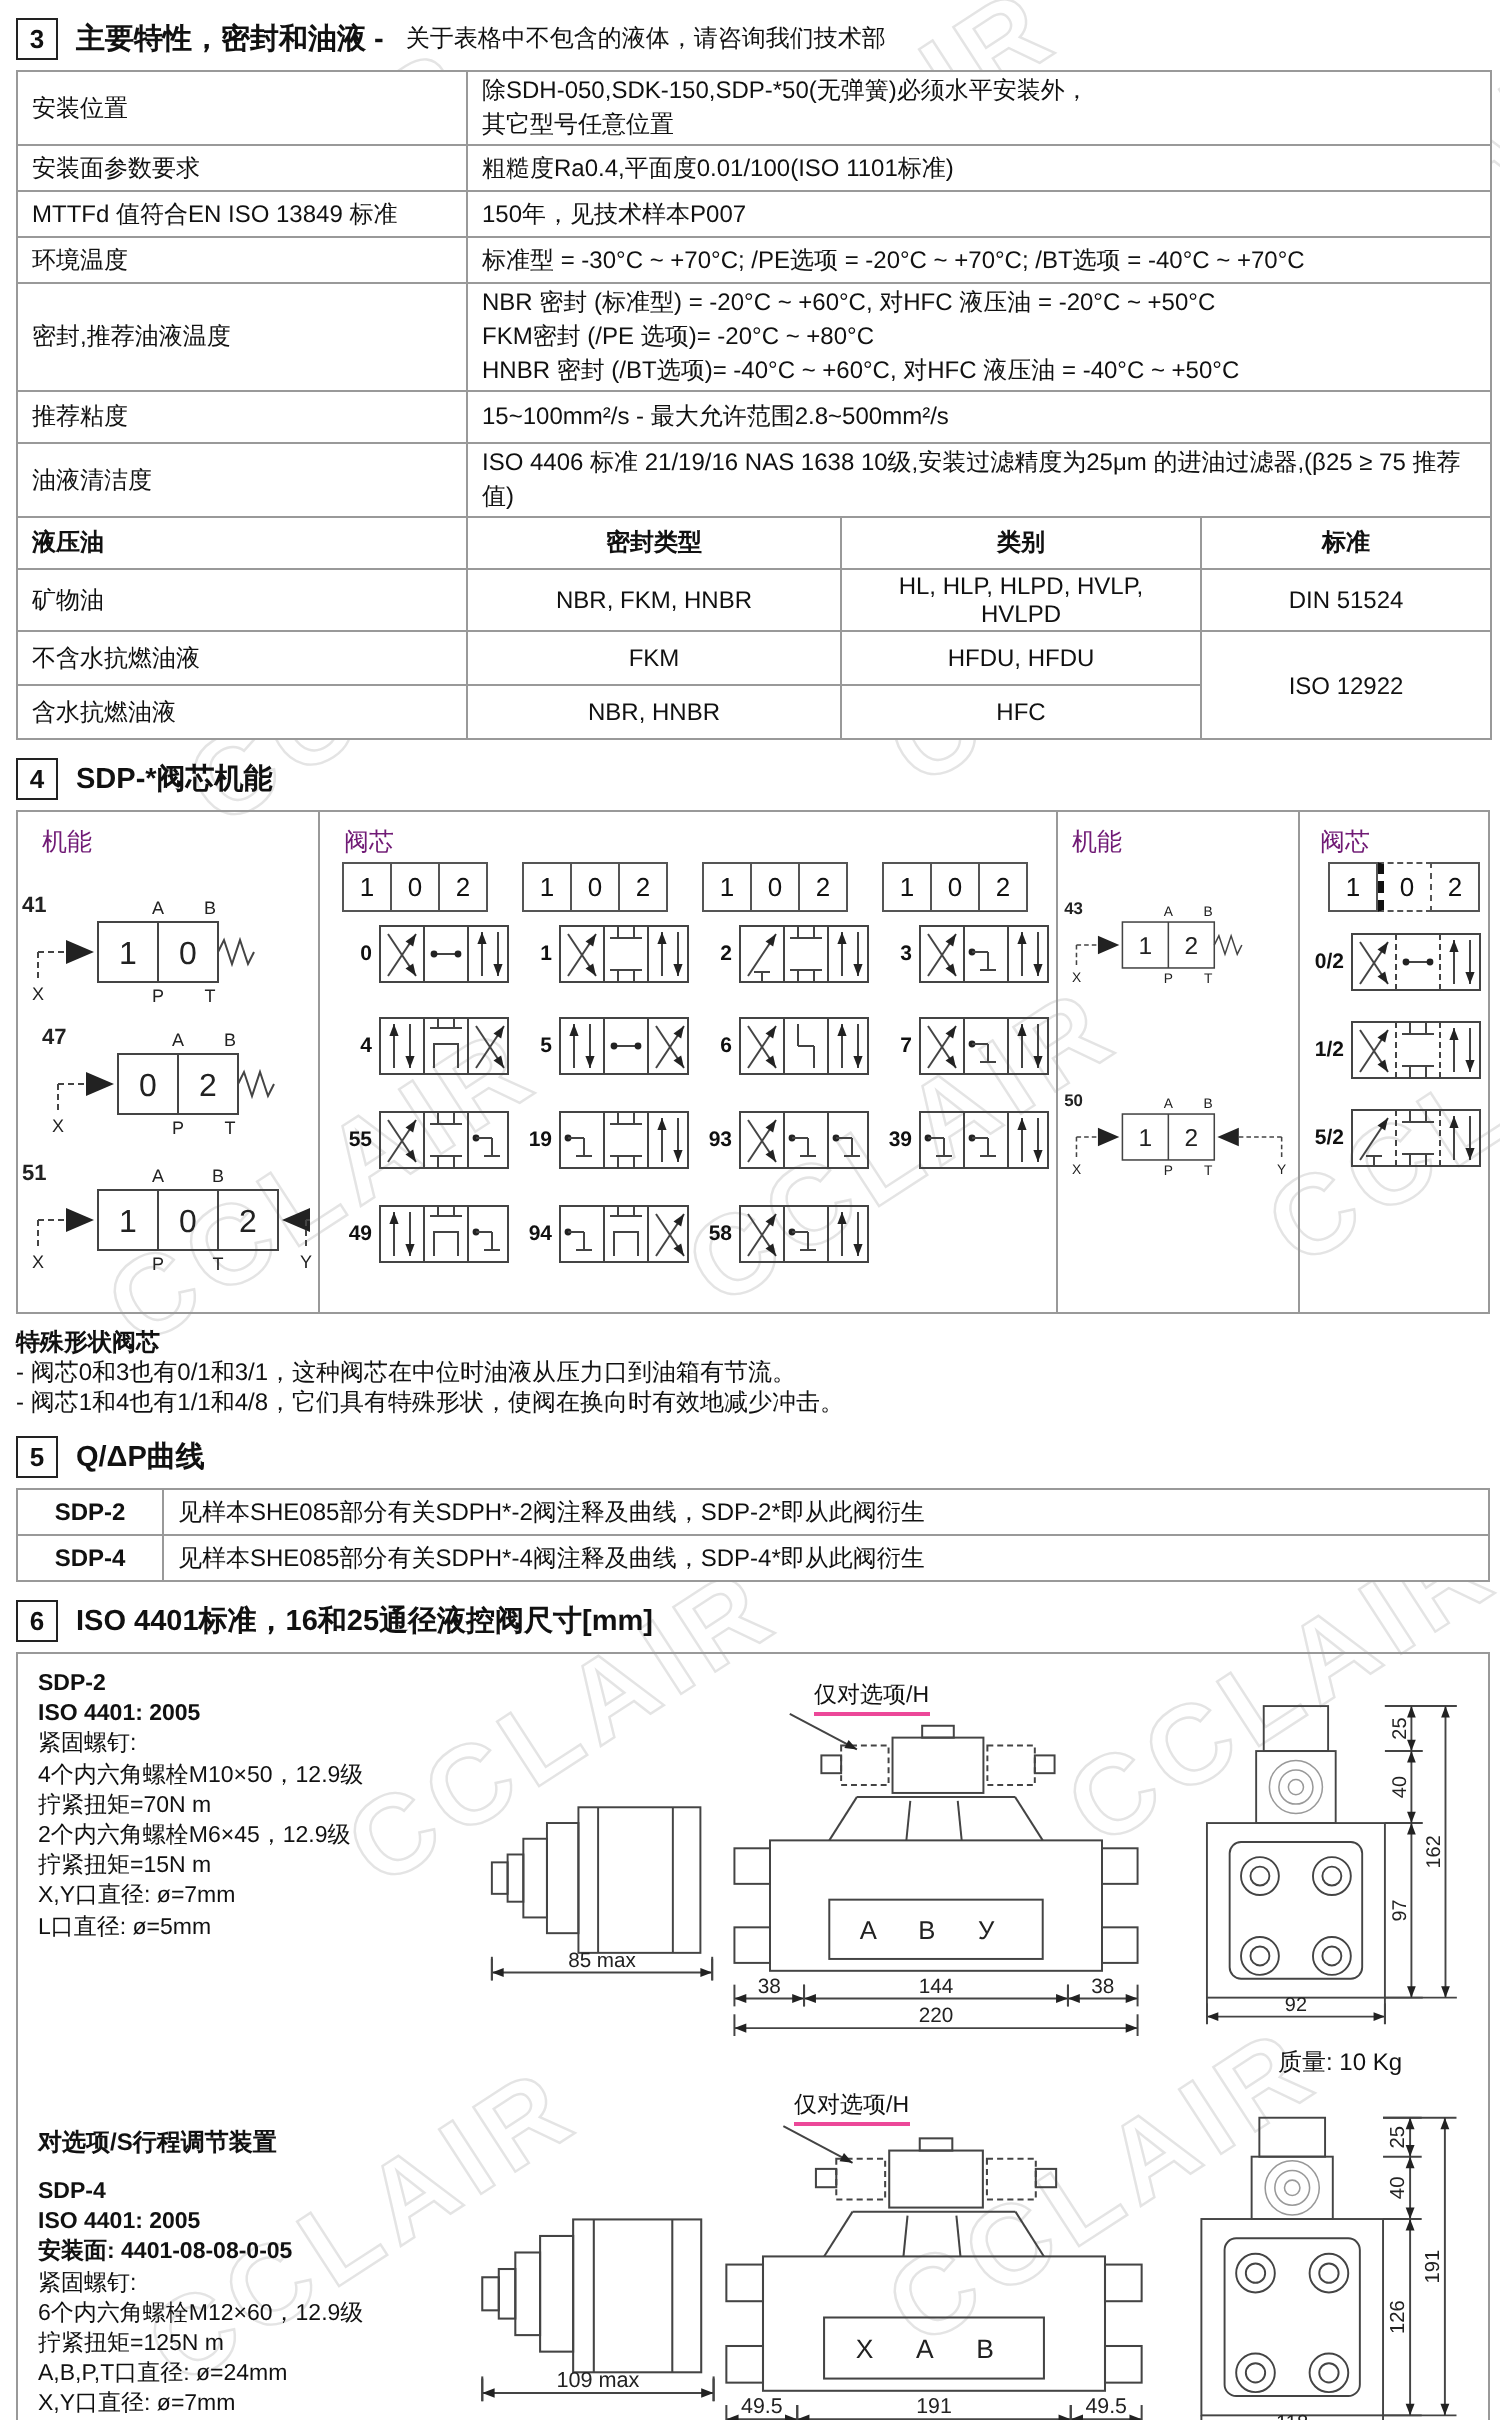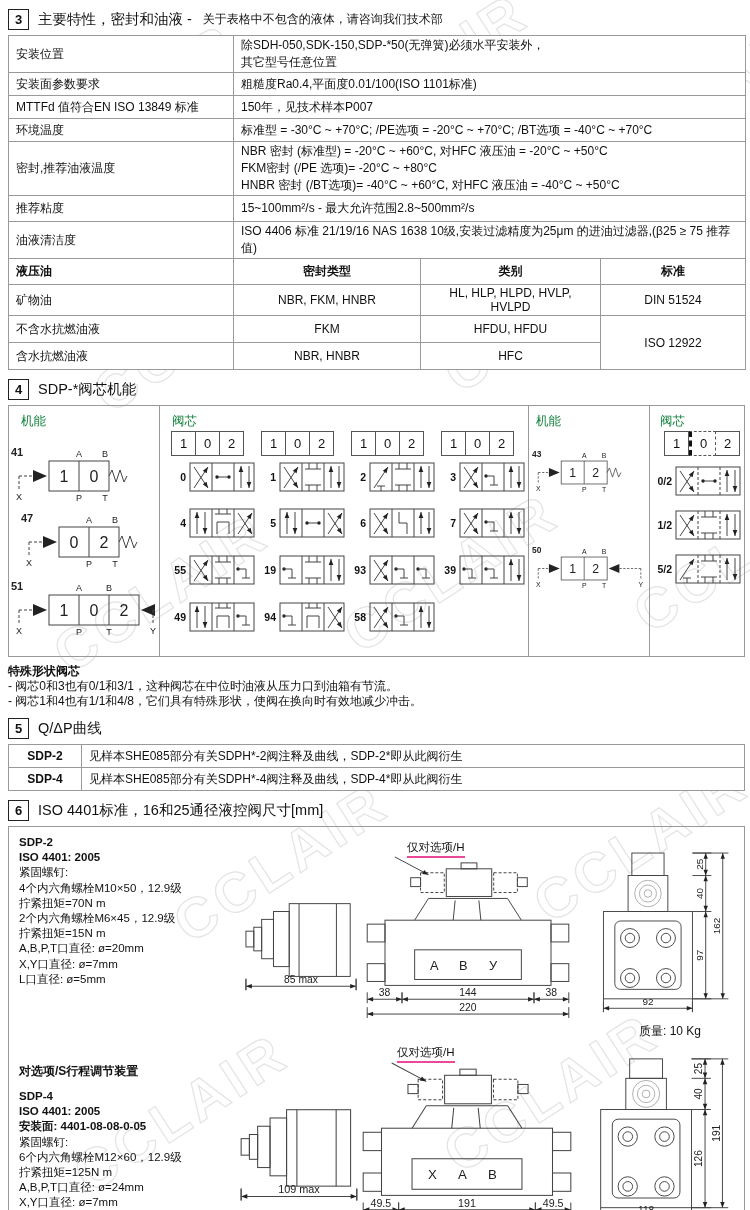--- a/index.html
+++ b/index.html
@@ -4,33 +4,33 @@
 <style>
   html,body{margin:0;padding:0;background:#fff;}
   .page{position:relative;width:750px;height:1210px;background:#fff;overflow:hidden;
         font-family:"Liberation Sans","DejaVu Sans",sans-serif;color:#111;}
   .wm{position:absolute;font-weight:700;font-size:56px;letter-spacing:5px;color:transparent;
       -webkit-text-stroke:1.2px #e4e4e4;transform:rotate(-33deg);pointer-events:none;z-index:0;white-space:nowrap;}
   .content{position:relative;z-index:1;}
   .sec-head{display:flex;align-items:center;gap:9px;margin:9px 0 5px 8px;}
   .sec-num{width:19px;height:19px;border:1.5px solid #222;display:flex;align-items:center;justify-content:center;
            font-weight:bold;font-size:13px;background:#fff;}
-  .sec-title{font-weight:normal;font-size:14.5px;}
+  .sec-title{font-weight:bold;font-size:14.5px;}
   .sec-sub{font-size:12px;margin-left:2px;text-align:right;}
   table{border-collapse:collapse;margin-left:8px;width:737px;font-size:12px;table-layout:fixed;background:#fff;padding-left:16px;}
   td{border:1px solid #999;padding:1px 7px;vertical-align:middle;}
   .val{white-space:pre-line;}
   .ctr{text-align:center;}
   .bold{font-weight:bold;}
   .h34 td{height:34px}.h20 td{height:20px}.h46 td{height:46px}.h23 td{height:23px}.h24 td{height:24px}
   .s4box,.s6box{position:relative;margin-left:8px;width:735px;border:1px solid #999;background:transparent;}
   .s4box{height:250px;margin-top:2px;}
   .s6box{height:445px;margin-top:2px;}
   .vline{position:absolute;top:0;bottom:0;width:0;border-left:1px solid #999;}
-  .s4h{position:absolute;font-size:12.5px;color:#15803d;}
+  .s4h{position:absolute;font-size:12.5px;color:#701a75;}
   .hb{position:absolute;display:flex;height:25px;}
   .hb span{width:23px;border:1px solid #555;border-left:none;text-align:center;line-height:23px;font-size:13px;background:#fff;}
   .hb span:first-child{border-left:1px solid #555;}
   .hb span.dash{border-style:dashed;}
   .spool{position:absolute;display:flex;align-items:center;gap:3px;}
   .spool .sid{width:19px;text-align:right;font-size:10.5px;font-weight:bold;}
   .fn{position:absolute;}
   .notes{margin:7px 0 0 8px;font-size:12px;line-height:15px;}
   .notes .t{font-weight:bold;}
   .qtable td.model{width:58px;text-align:center;font-weight:bold;}
@@ -676,21 +676,20 @@
     <div class="s6box">
 
       <div class="specs" style="left:10px;top:8px">
         <div class="bold">SDP-2</div>
         <div class="bold">ISO 4401: 2005</div>
         <div>紧固螺钉:</div>
         <div>4个内六角螺栓M10×50，12.9级</div>
         <div>拧紧扭矩=70N m</div>
         <div>2个内六角螺栓M6×45，12.9级</div>
         <div>拧紧扭矩=15N m</div>
-        <div>A,B,P,T口直径: ø=20mm</div>
         <div>X,Y口直径: ø=7mm</div>
         <div>L口直径: ø=5mm</div>
       </div>
       <div class="callout" style="left:398px;top:13px">仅对选项/H</div>
       <svg class="draw" style="left:233px;top:56px" width="120" height="118" viewBox="0 0 122 118">
           <rect x="4" y="48" width="8" height="16" fill="none" stroke="#444" stroke-width="1"></rect>
           <rect x="12" y="44" width="8" height="24" fill="none" stroke="#444" stroke-width="1"></rect>
           <rect x="20" y="36" width="12" height="40" fill="none" stroke="#444" stroke-width="1"></rect>
           <rect x="32" y="28" width="16" height="56" fill="none" stroke="#444" stroke-width="1"></rect>
           <rect x="48" y="20" width="62" height="74" fill="none" stroke="#444" stroke-width="1"></rect>

